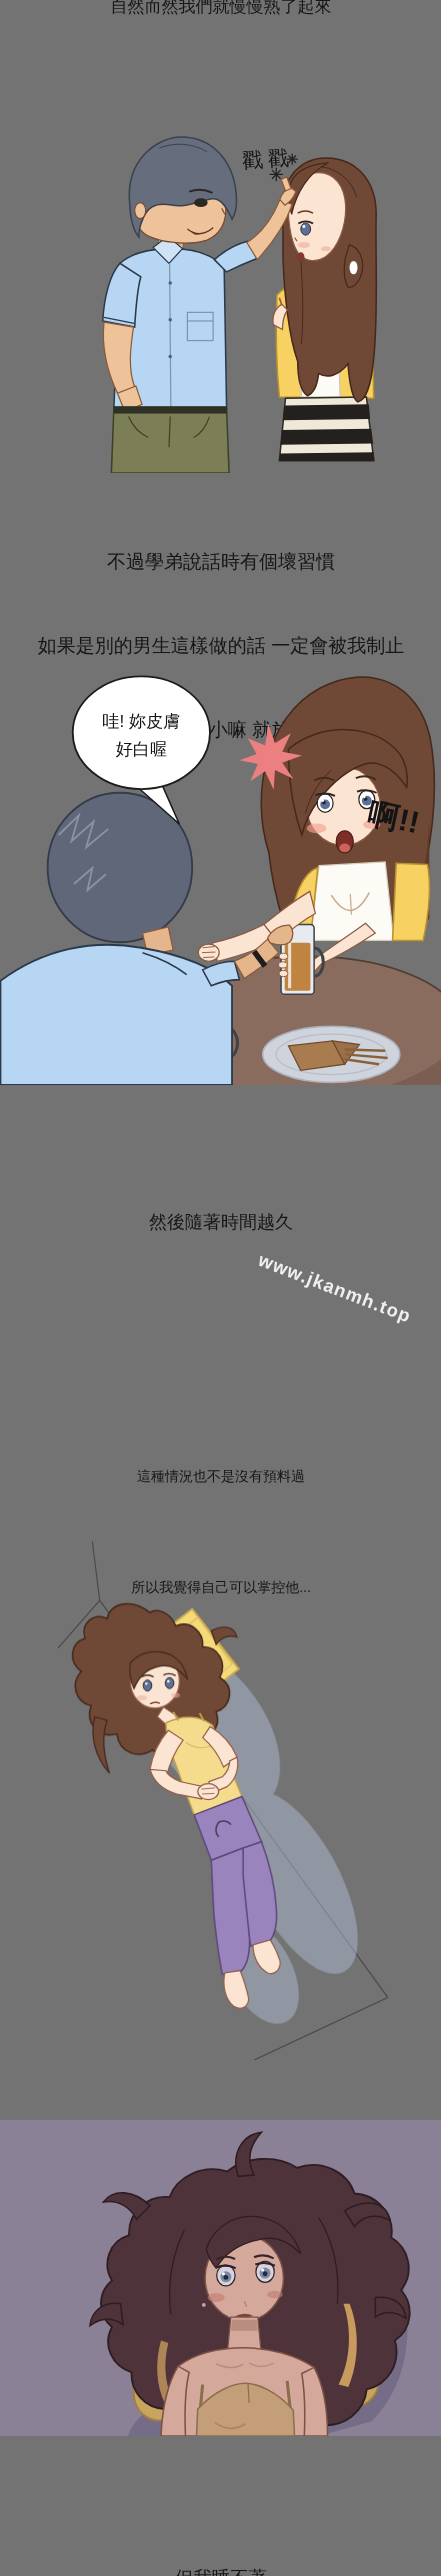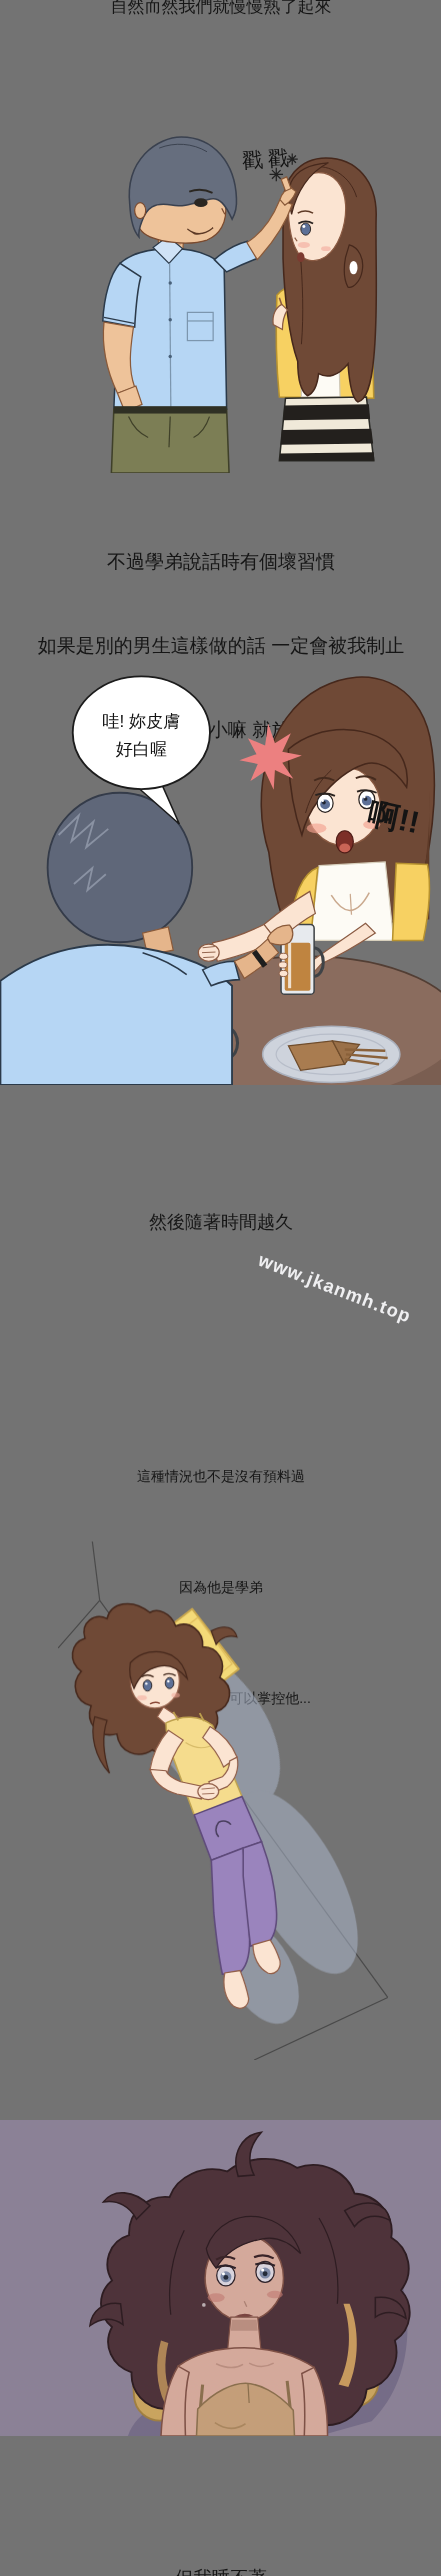--- a/index.html
+++ b/index.html
@@ -215,21 +215,20 @@
   </div>
 
   <div id="narr-2" class="narr">
     <div>然後隨著時間越久</div>
   </div>
 
   <div id="watermark">www.jkanmh.top</div>
 
   <div id="narr-3" class="narr">
     <div>這種情況也不是沒有預料過</div>
-    <div>因為他是學弟</div>
     <div>所以我覺得自己可以掌控他...</div>
   </div>
 
   <div id="panel-3" class="panel">
     <svg viewBox="0 0 540 850" width="331" height="521">
       <g stroke="#4a4a4a" stroke-width="2" fill="none">
         <path d="M56,4 L68,100"></path>
         <path d="M68,100 L538,748"></path>
         <path d="M68,100 L0,178"></path>
         <path d="M320,850 L538,748"></path>

